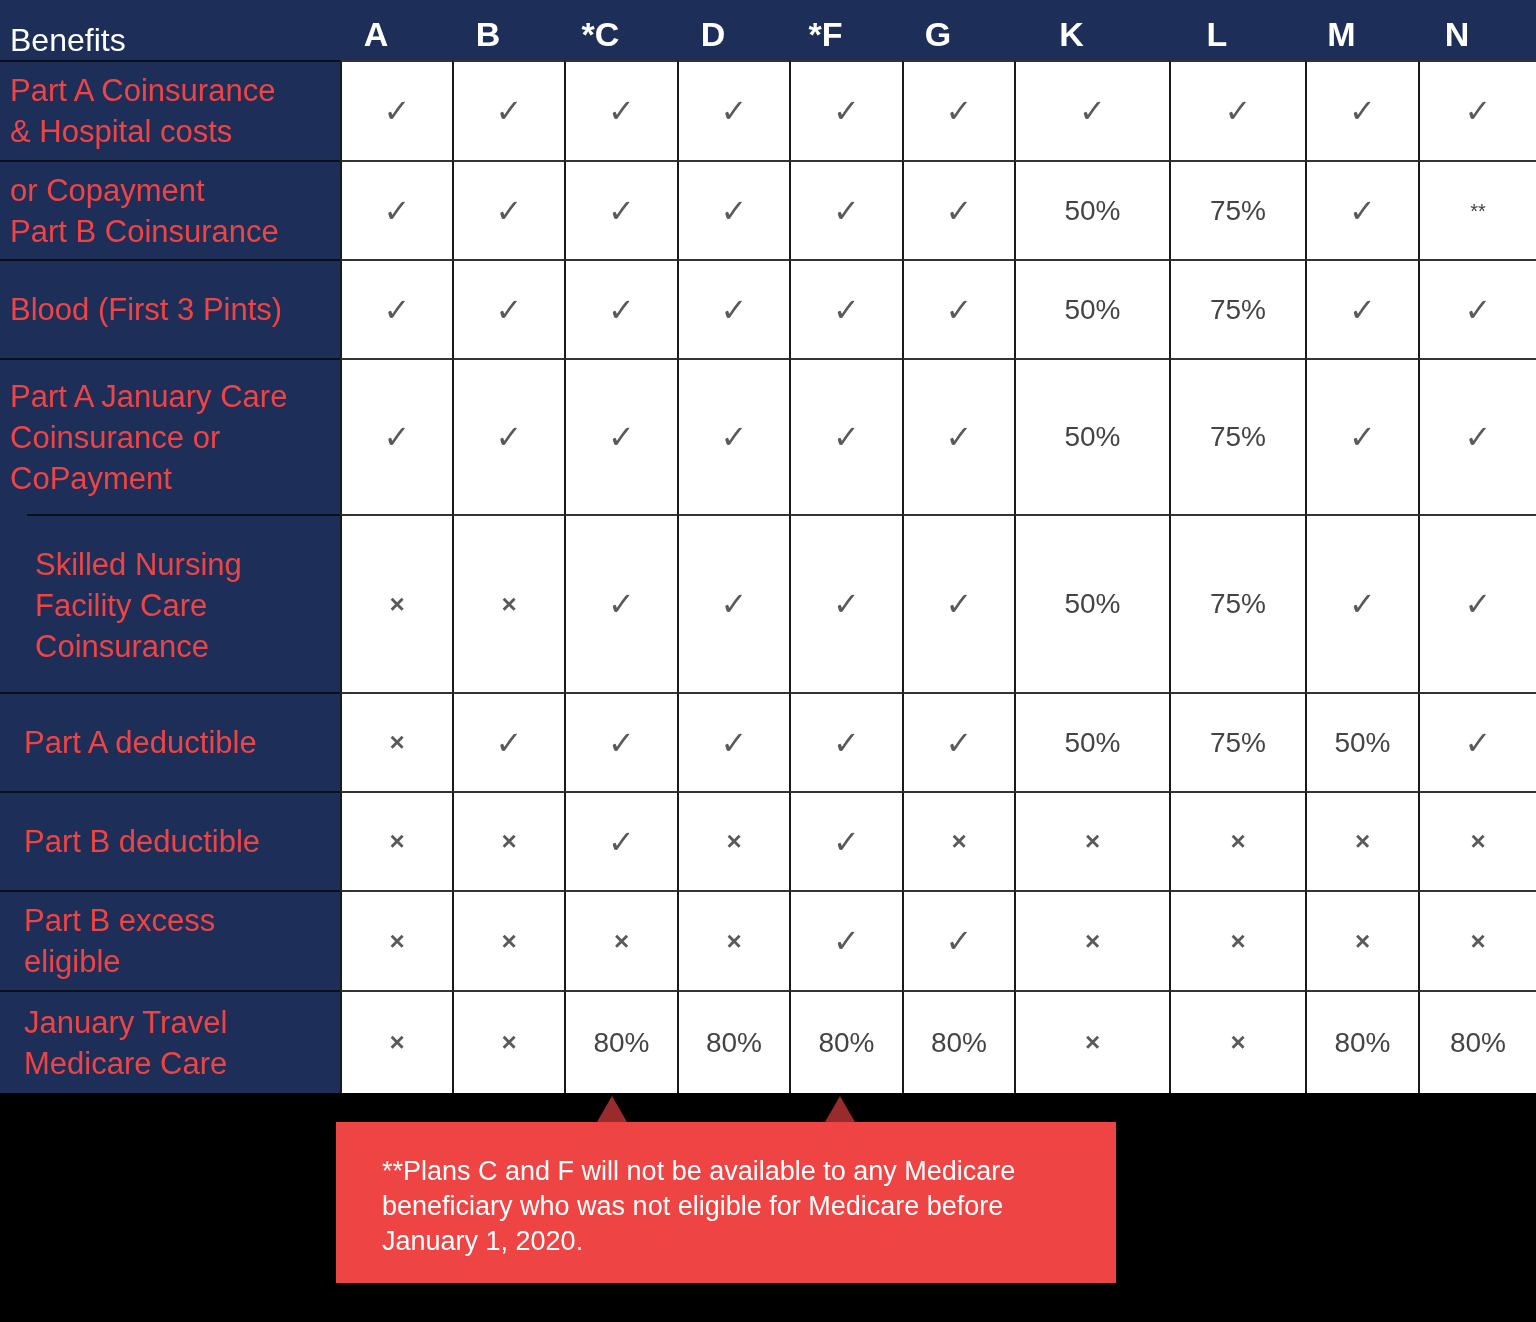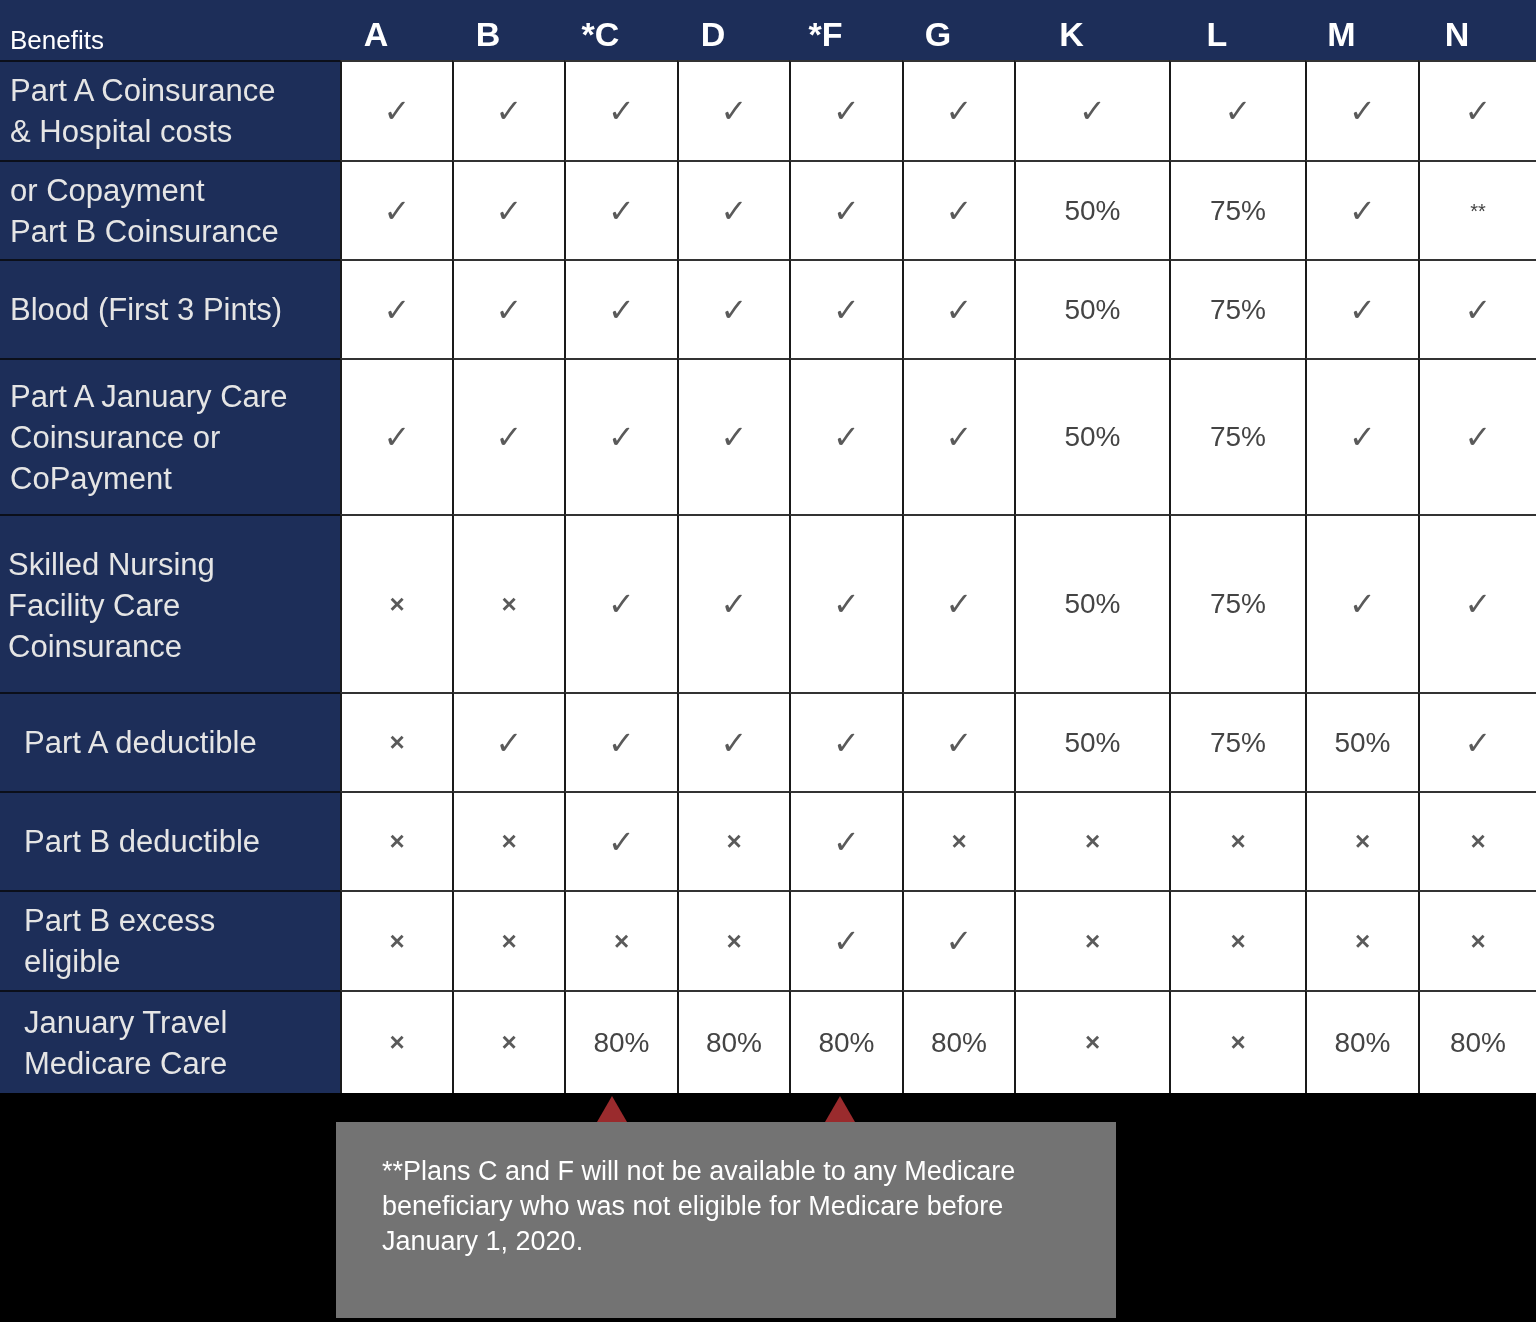--- a/index.html
+++ b/index.html
@@ -1,32 +1,32 @@
 <!DOCTYPE html>
 <html><head>
 <meta charset="utf-8">
 <style>
   html, body { margin: 0; padding: 0; background: #000; }
   body { width: 1536px; height: 1322px; position: relative; overflow: hidden;
          font-family: "Liberation Sans", "DejaVu Sans", sans-serif; }
   .table { position: absolute; left: 0; top: 0; width: 1536px; height: 1093px; background: #1d2e59; }
   .hdr { position: absolute; top: 0; height: 60px; color: #fff; display: flex; align-items: center; }
-  .hdr-benefits { left: 10px; font-size: 26px; top: 10px; }
+  .hdr-benefits { left: 10px; font-size: 32px; top: 10px; }
   .hdr-plan { justify-content: center; font-size: 34px; font-weight: bold; top: 4px; }
-  .row-label { position: absolute; left: 0; width: 340px; color: #e5e5e5; font-size: 31px; line-height: 41px;
+  .row-label { position: absolute; left: 0; width: 340px; color: #ef4444; font-size: 31px; line-height: 41px;
                display: flex; align-items: center; box-sizing: border-box; border-top: 2px solid #0b0f1a; }
   .row-label span { display: block; }
   .cell { position: absolute; background: #fff; box-sizing: border-box; border-left: 2px solid #1a1a1a;
           border-top: 2px solid #333; display: flex; align-items: center; justify-content: center;
           color: #444; font-size: 28px; }
   .cell.check, .cell.cross { color: #5a5a5a; font-weight: bold; }
   .cell.check { font-size: 32px; }
   .cell.cross { font-size: 26px; }
   .cell.stars { font-size: 20px; align-items: flex-start; padding-top: 38px; }
-  .note { position: absolute; left: 336px; top: 1122px; width: 780px; height: 196px; background: #737373; }
+  .note { position: absolute; left: 336px; top: 1122px; width: 780px; height: 161px; background: #ef4444; }
   .note-text { position: absolute; left: 46px; top: 32px; width: 720px; color: #fff; font-size: 27px; line-height: 35px; }
   .pointer { position: absolute; top: -26px; width: 0; height: 0;
              border-left: 15px solid transparent; border-right: 15px solid transparent; border-bottom: 26px solid #9a2b2d; }
 </style>
 </head>
 <body>
 
 <div class="table" id="tbl">
   <div class="hdr hdr-benefits">Benefits</div>
 <div class="hdr hdr-plan" style="left: 320px; width: 112px;">A</div>
@@ -96,21 +96,21 @@
     <div class="cell check" style="left: 340px; top: 358px; width: 112px; height: 156px;">✓</div>
     <div class="cell check" style="left: 452px; top: 358px; width: 112px; height: 156px;">✓</div>
     <div class="cell check" style="left: 564px; top: 358px; width: 113px; height: 156px;">✓</div>
     <div class="cell check" style="left: 677px; top: 358px; width: 112px; height: 156px;">✓</div>
     <div class="cell check" style="left: 789px; top: 358px; width: 113px; height: 156px;">✓</div>
     <div class="cell check" style="left: 902px; top: 358px; width: 112px; height: 156px;">✓</div>
     <div class="cell" style="left: 1014px; top: 358px; width: 155px; height: 156px;">50%</div>
     <div class="cell" style="left: 1169px; top: 358px; width: 136px; height: 156px;">75%</div>
     <div class="cell check" style="left: 1305px; top: 358px; width: 113px; height: 156px;">✓</div>
     <div class="cell check" style="left: 1418px; top: 358px; width: 118px; height: 156px;">✓</div>
-    <div class="row-label" style="top: 514px; height: 180px; padding-left: 8px;">
+    <div class="row-label" style="top: 514px; height: 180px; padding-left: 8px; margin-left: 27px;">
       <div>
         <span>Skilled Nursing</span>
         <span>Facility Care</span>
         <span>Coinsurance</span>
       </div>
     </div>
     <div class="cell cross" style="left: 340px; top: 514px; width: 112px; height: 178px;">×</div>
     <div class="cell cross" style="left: 452px; top: 514px; width: 112px; height: 178px;">×</div>
     <div class="cell check" style="left: 564px; top: 514px; width: 113px; height: 178px;">✓</div>
     <div class="cell check" style="left: 677px; top: 514px; width: 112px; height: 178px;">✓</div>

